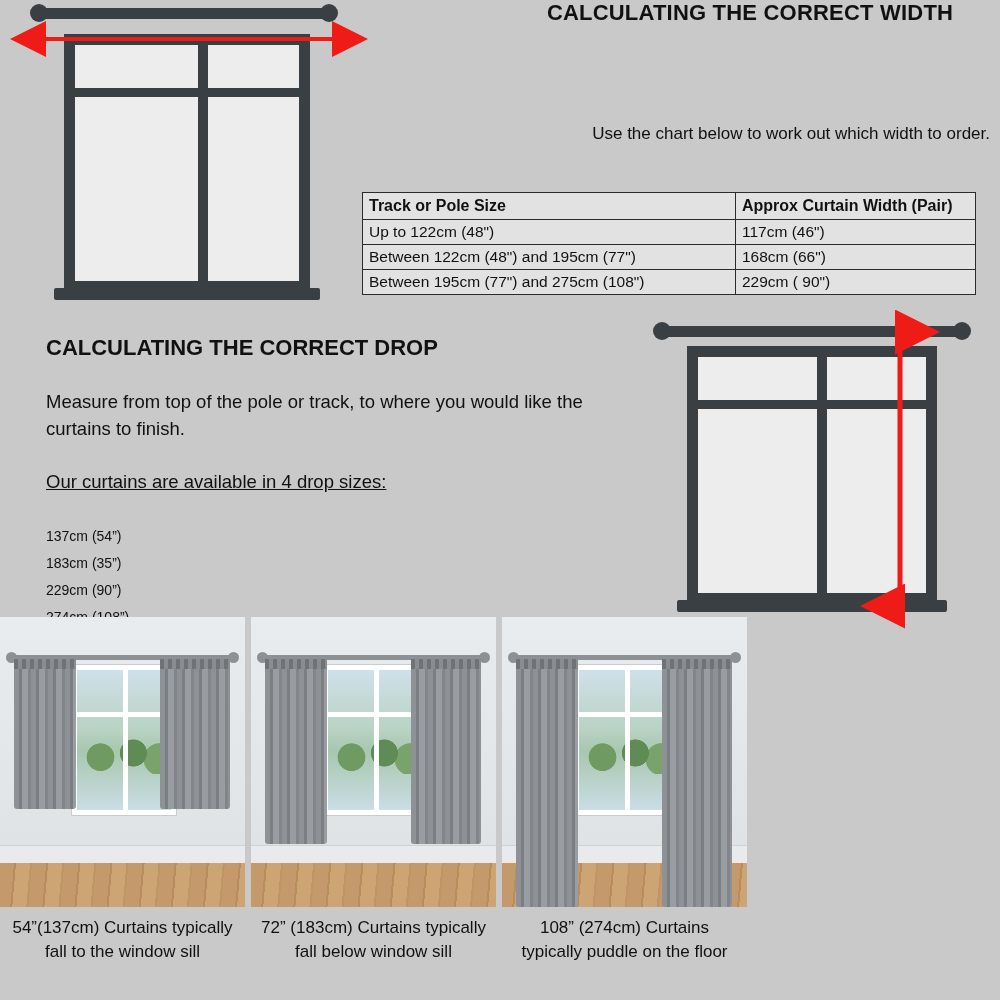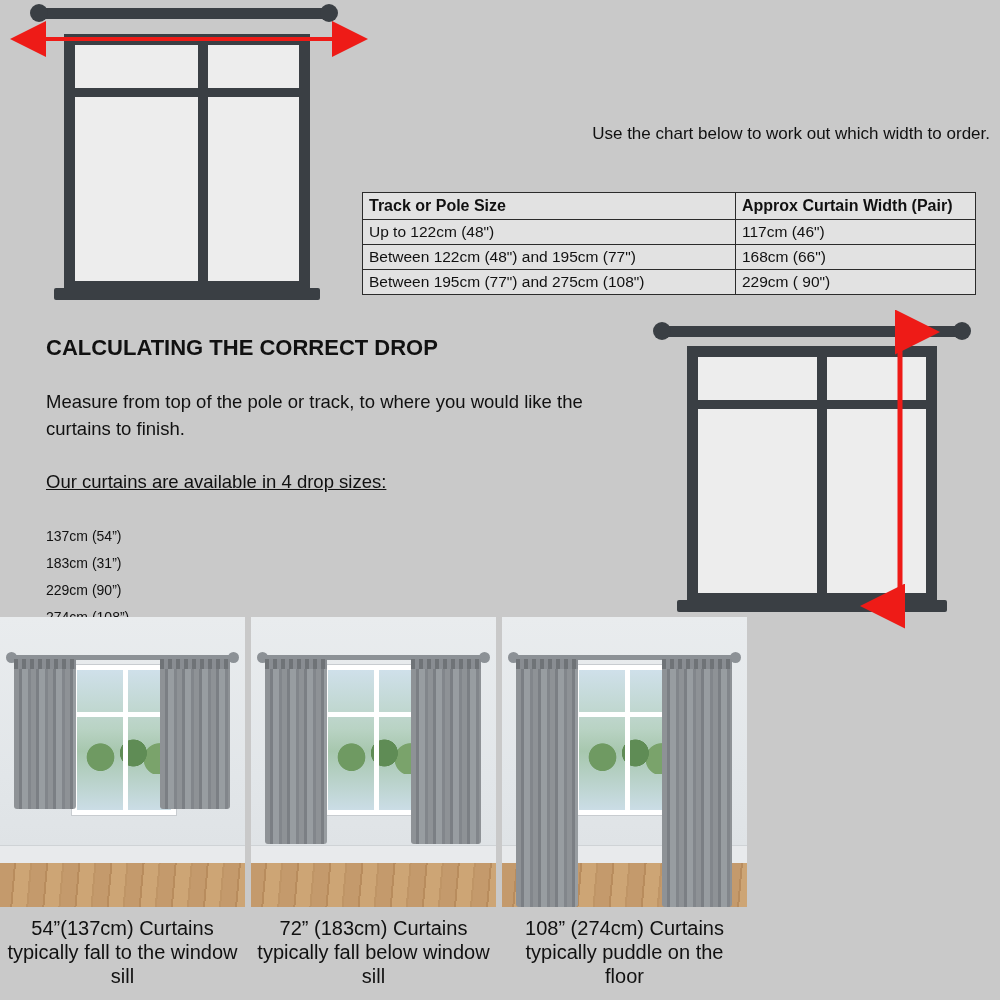--- a/index.html
+++ b/index.html
@@ -227,29 +227,30 @@
   .curtain:before {
     content: "";
     position: absolute; left: 0; right: 0; top: 0; height: 10px;
     background: repeating-linear-gradient(90deg,#6f7377 0 4px,#898d92 4px 8px);
   }
   .caption {
     position: relative;
     margin-top: 9px;
     padding: 0 6px;
     text-align: center;
-    font-size: 20px;
+    font-size: 17px;
     line-height: 24px;
   }
 </style>
 </head>
 <body>
 
 <div class="page">
 
+  <div class="h-width">CALCULATING THE CORRECT WIDTH</div>
   <div class="p-width2">Use the chart below to work out which width to order.</div>
 
   <div class="win-wrap win1">
     <div class="pole" style="left:18px; top:6px; width:296px;"></div>
     <div class="finial" style="left:10px; top:2px;"></div>
     <div class="finial" style="left:300px; top:2px;"></div>
 
     <div class="frame" style="left:44px; top:32px; width:246px; height:258px;"></div>
     <div class="mullion" style="left:44px; top:86px; width:246px; height:9px;"></div>
     <div class="mullion" style="left:178px; top:32px; width:10px; height:258px;"></div>
@@ -288,21 +289,21 @@
         <td>Between 195cm (77") and 275cm (108")</td>
         <td>229cm ( 90")</td>
       </tr>
     </tbody>
   </table>
 
   <div class="h-drop">CALCULATING THE CORRECT DROP</div>
   <div class="p-drop1">Measure from top of the pole or track, to where you would like the curtains to finish.</div>
   <div class="p-drop2">Our curtains are available in 4 drop sizes:</div>
   <div class="drop-sizes" style="top:523px;">137cm (54”)</div>
-  <div class="drop-sizes" style="top:550px;">183cm (31”)</div>
+  <div class="drop-sizes" style="top:550px;">183cm (35”)</div>
   <div class="drop-sizes" style="top:577px;">229cm (90”)</div>
   <div class="drop-sizes" style="top:604px;">274cm (108”)</div>
 
   <div class="win-wrap win2">
     <div class="pole" style="left:18px; top:8px; width:300px;"></div>
     <div class="finial" style="left:8px; top:4px;"></div>
     <div class="finial" style="left:308px; top:4px;"></div>
 
     <div class="frame" style="left:42px; top:28px; width:250px; height:258px;"></div>
     <div class="mullion" style="left:42px; top:82px; width:250px; height:9px;"></div>

